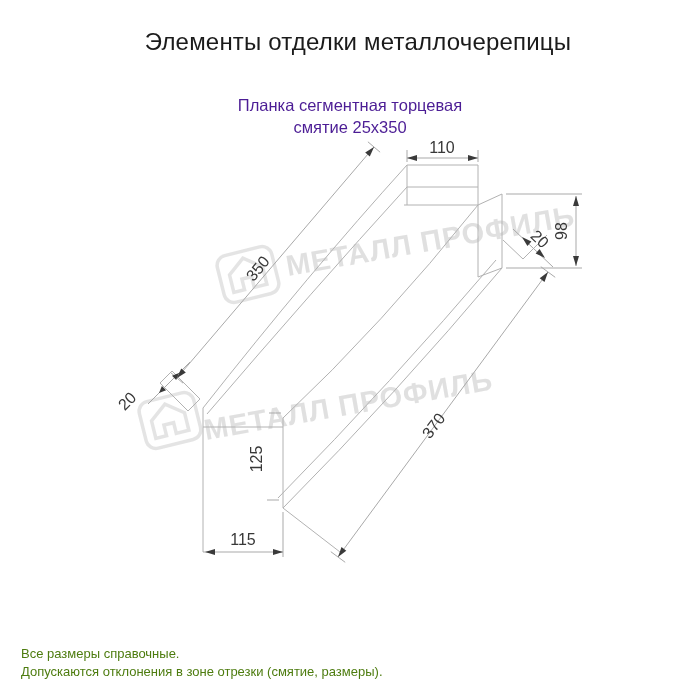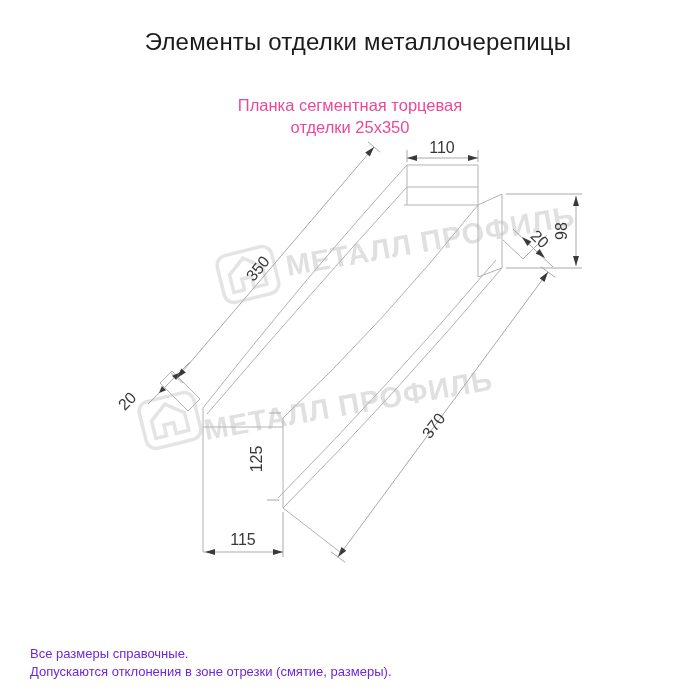--- a/index.html
+++ b/index.html
@@ -1,41 +1,41 @@
 <!DOCTYPE html>
 <html><head>
 <meta charset="utf-8">
 <style>
   html,body{margin:0;padding:0;background:#ffffff;}
   #stage{position:relative;width:700px;height:700px;background:#ffffff;overflow:hidden;
          font-family:"Liberation Sans","DejaVu Sans",sans-serif;}
   .title{position:absolute;top:28px;left:8px;width:700px;text-align:center;
          font-size:24px;color:#1b1b1b;letter-spacing:0.2px;}
   .subtitle{position:absolute;top:94px;left:0;width:700px;text-align:center;
-            font-size:16.5px;line-height:22px;color:#ec4899;}
-  .footer{position:absolute;left:30px;top:645px;font-size:13px;line-height:17.5px;color:#6d28d9;}
+            font-size:16.5px;line-height:22px;color:#4c1d95;}
+  .footer{position:absolute;left:21px;top:645px;font-size:13px;line-height:17.5px;color:#4d7c0f;}
   svg{position:absolute;left:0;top:0;}
   .partline{stroke:#b2b2b2;stroke-width:1;fill:none;}
   .dimline{stroke:#a9a9a9;stroke-width:1;fill:none;}
   .dimarrow{fill:#3a3a3a;stroke:none;}
   .dimtext{fill:#383838;font-size:16px;font-family:"Liberation Sans","DejaVu Sans",sans-serif;}
   .wm{stroke:#d6d6d6;stroke-width:3.5;fill:none;opacity:0.65;}
   .wmtext{fill:#d4d4d4;font-weight:bold;font-size:29px;letter-spacing:1px;opacity:0.7;
           font-family:"Liberation Sans","DejaVu Sans",sans-serif;}
 </style>
 </head>
 <body>
 
 <div id="stage">
 
   <div class="title">Элементы отделки металлочерепицы</div>
 
   <div class="subtitle">
     <div>Планка сегментная торцевая</div>
-    <div>отделки 25х350</div>
+    <div>смятие 25х350</div>
   </div>
 
   <svg width="700" height="700" viewBox="0 0 700 700">
 
     <g>
       <g transform="translate(215,258) rotate(-14)">
         <rect class="wm" x="0" y="0" width="56" height="48" rx="10"></rect>
         <path class="wm" d="M10,38 V20 L27,7 L44,20 V38 H31 V27 H21 V38 Z"></path>
       </g>
     </g>

